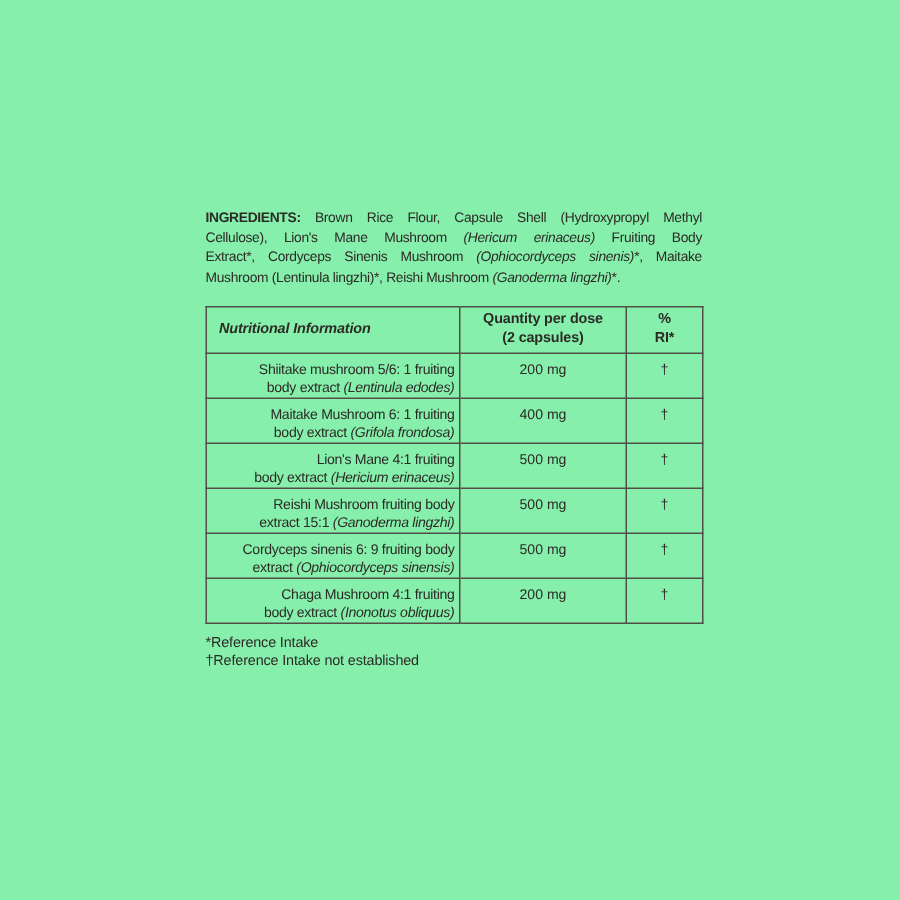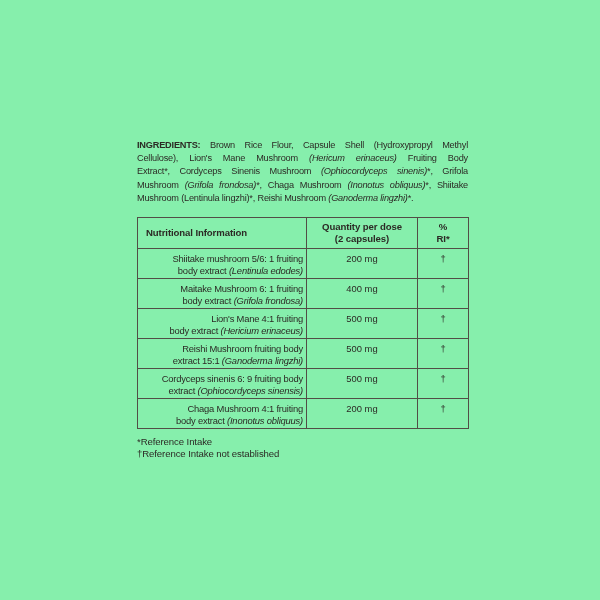--- a/index.html
+++ b/index.html
@@ -28,21 +28,21 @@
     border-collapse:collapse;table-layout:fixed;width:331px;
   }
   table.nutrition th, table.nutrition td{
     border:1px solid #524e46;
   }
   th{
     font-weight:bold;font-size:9.6px;line-height:12.5px;
     height:30px;vertical-align:middle;white-space:pre-line;
     letter-spacing:-0.1px;padding:0;
   }
-  th.h-name{text-align:left;padding-left:8px;}
+  th.h-name{text-align:left;padding-left:8px;font-style:italic;}
   th.h-qty, th.h-ri{text-align:center;}
   td{
     vertical-align:top;height:30px;box-sizing:border-box;
     font-size:9.4px;line-height:12.4px;padding:4px 0 0 0;
   }
   td.name-cell{
     padding-left:7px;padding-right:3px;
     white-space:pre-line;letter-spacing:-0.2px;text-align:right;
   }
   td.qty-cell, td.ri-cell{text-align:center;}
@@ -51,22 +51,21 @@
 </style>
 </head>
 <body>
 
 <div class="canvas">
   <div class="content">
 
     <div class="ingredients">
         <div class="ing-line just"><span class="seg-b ">INGREDIENTS:</span><span class=""> Brown Rice Flour, Capsule Shell (Hydroxypropyl Methyl</span></div>
         <div class="ing-line just"><span class="">Cellulose), Lion's Mane Mushroom </span><span class="seg-i">(Hericum erinaceus)</span><span class=""> Fruiting Body</span></div>
-        <div class="ing-line just"><span class="">Extract*, Cordyceps Sinenis Mushroom </span><span class="seg-i">(Ophiocordyceps sinenis)</span><span class="">*, Grifola</span></div>
-        <div class="ing-line just"><span class="">Mushroom </span><span class="seg-i">(Grifola frondosa)</span><span class="">*, Chaga Mushroom </span><span class="seg-i">(Inonotus obliquus)</span><span class="">*, Shiitake</span></div>
+        <div class="ing-line just"><span class="">Extract*, Cordyceps Sinenis Mushroom </span><span class="seg-i">(Ophiocordyceps sinenis)</span><span class="">*, Maitake</span></div>
         <div class="ing-line"><span class="">Mushroom (Lentinula lingzhi)*, Reishi Mushroom </span><span class="seg-i">(Ganoderma lingzhi)</span><span class="">*.</span></div>
       </div>
 
     <table class="nutrition">
       <colgroup>
         <col style="width:169px">
         <col style="width:111px">
         <col style="width:51px">
       </colgroup>
       <thead>

